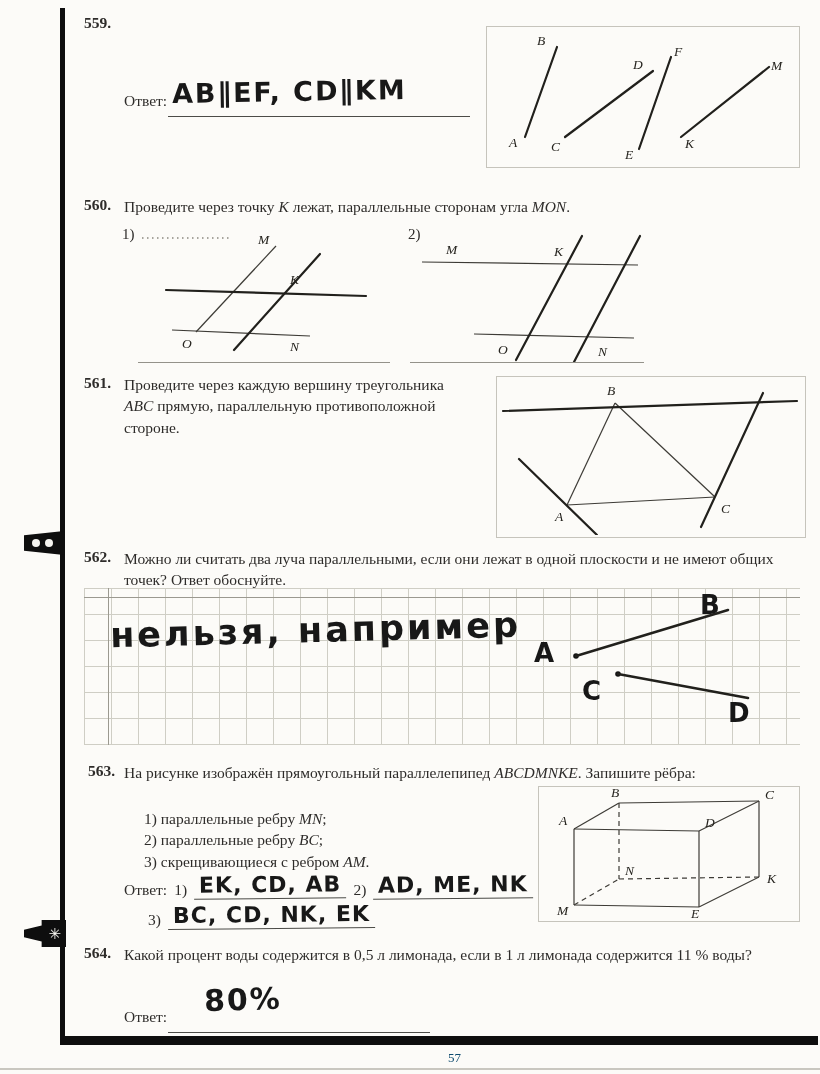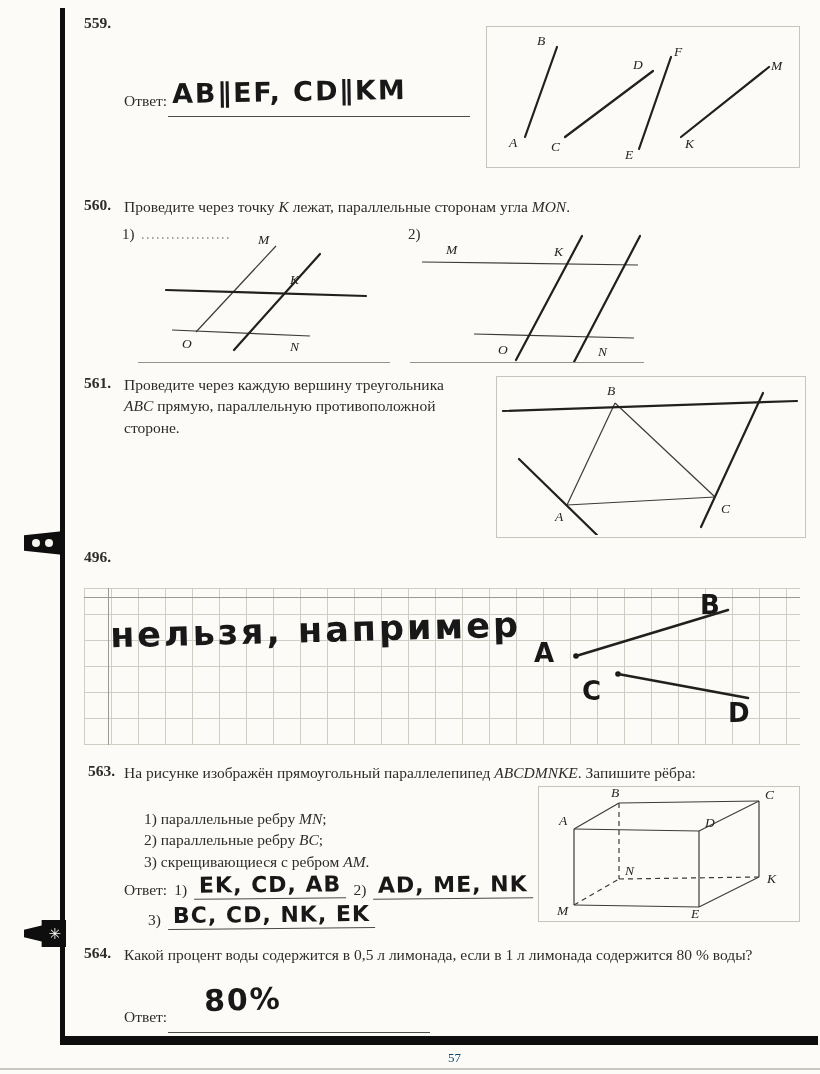--- a/index.html
+++ b/index.html
@@ -145,21 +145,22 @@
       <text x="110" y="18">B</text>
       <text x="58" y="144">A</text>
       <text x="224" y="136">C</text>
     </svg>
   </div>
 
   <div class="tab tab1">
     <span class="eye l"></span>
     <span class="eye r"></span>
   </div>
-  <div class="pnum" style="left:84px;top:548px">496.</div>
+  <div class="pnum" style="left:84px;top:548px">562.</div>
+  <div class="ptext" style="left:124px;top:548px;width:678px">Можно ли считать два луча параллельными, если они лежат в одной плоскости и не имеют общих точек? Ответ обоснуйте.</div>
 
   <div class="grid">
     <div class="grid-darkline-h"></div>
     <div class="grid-darkline-v"></div>
     <div class="hw hw-562">нельзя, например</div>
     <svg width="716" height="156" viewBox="0 0 716 156" style="position:absolute;left:0;top:0">
       <g>
         <circle cx="492" cy="68" r="2.8" fill="#151515"></circle>
         <line class="pencil" x1="492" y1="68" x2="644" y2="22" style="stroke-width:2.6"></line>
       </g>
@@ -222,20 +223,20 @@
       <text x="86" y="88">N</text>
       <text x="228" y="96">K</text>
       <text x="152" y="131">E</text>
     </svg>
   </div>
 
   <div class="tab tab2">
     <span class="star">✳</span>
   </div>
   <div class="pnum" style="left:84px;top:944px">564.</div>
-  <div class="ptext" style="left:124px;top:944px;width:652px">Какой процент воды содержится в 0,5 л лимонада, если в 1 л лимонада содержится 80 % воды?</div>
+  <div class="ptext" style="left:124px;top:944px;width:652px">Какой процент воды содержится в 0,5 л лимонада, если в 1 л лимонада содержится 11 % воды?</div>
   <span class="lbl" style="position:absolute;left:124px;top:1008px">Ответ:</span>
   <div class="ansline" style="left:168px;top:1032px;width:262px"></div>
   <div class="hw hw-564">80%</div>
 
   <div class="pageno">57</div>
 
 </div>
 
 </body></html>

